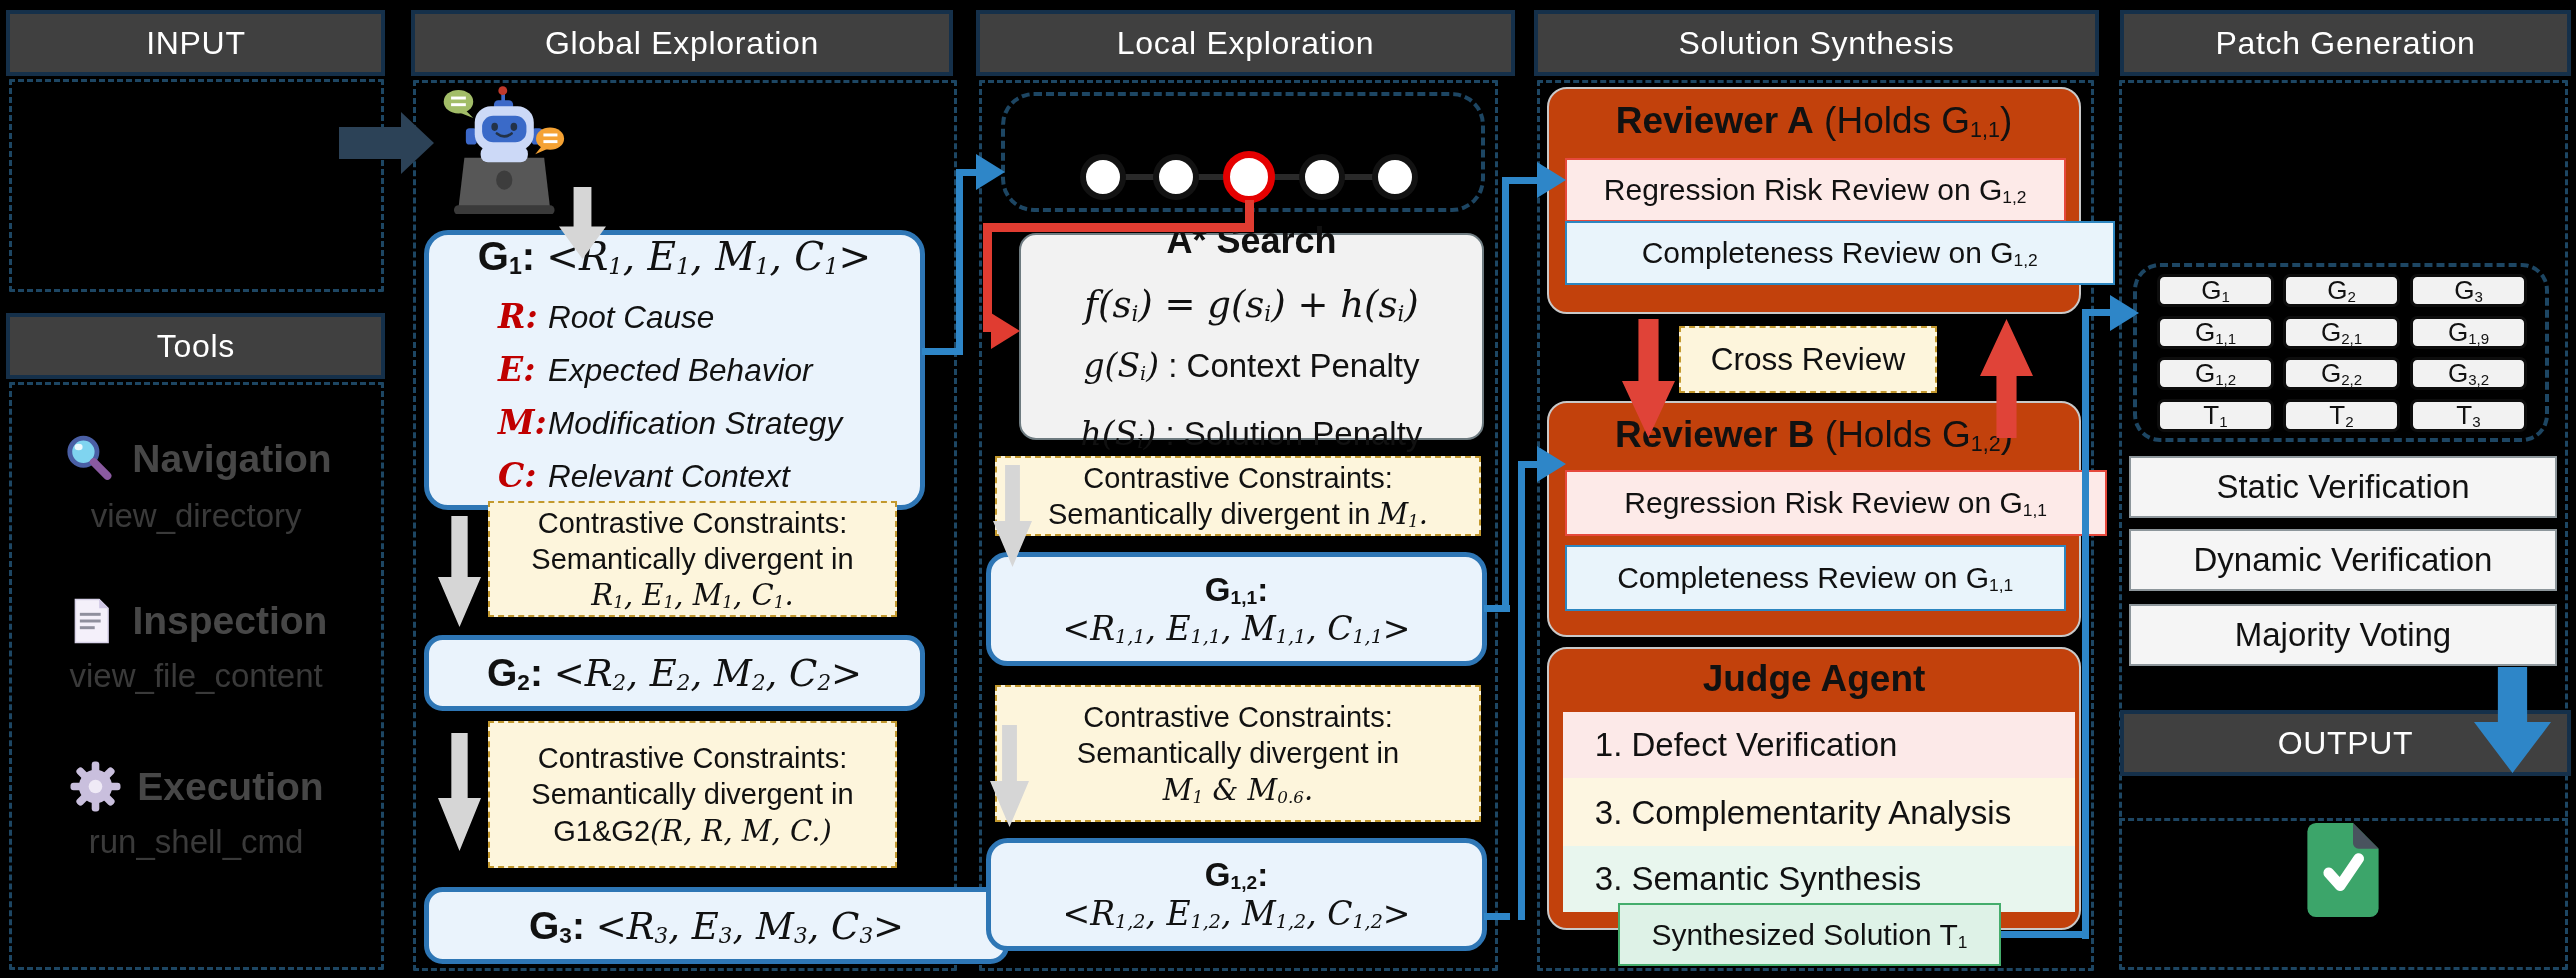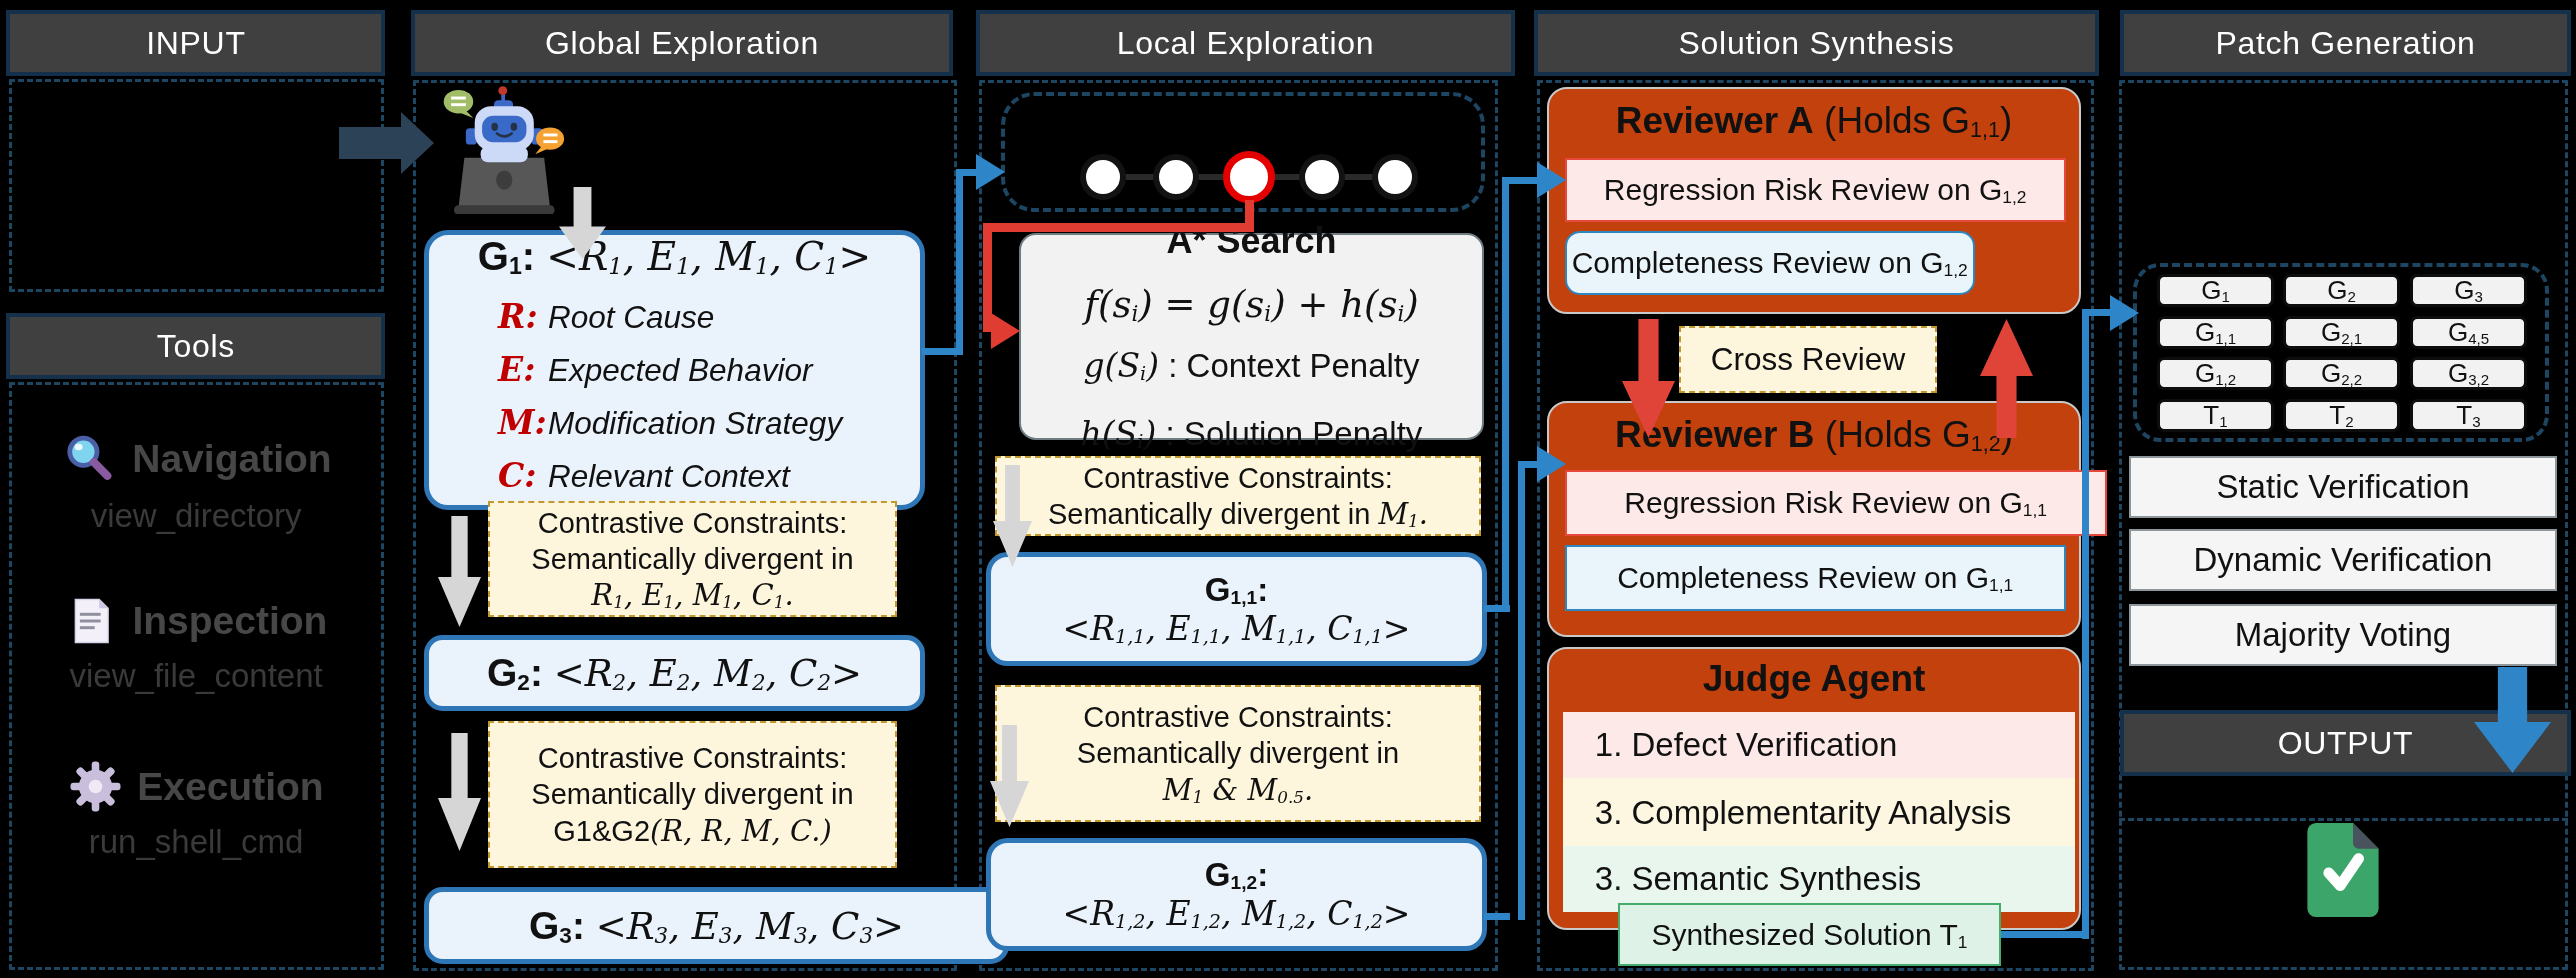--- a/index.html
+++ b/index.html
@@ -222,21 +222,21 @@
   <div class="garrow" style="left:993px;top:465px;width:39px;height:102px;"></div>
 
   <div class="bluebox" style="left:986px;top:552px;width:501px;height:114px;border-radius:21.5px;">
     <div style="font-size:33px;font-weight:600;">G<sub>1,1</sub>:</div>
     <div class="math" style="font-size:33px;">&lt;R<sub>1,1</sub>, E<sub>1,1</sub>, M<sub>1,1</sub>, C<sub>1,1</sub>&gt;</div>
   </div>
 
   <div class="cream" style="left:995px;top:685px;width:486px;height:137px;">
     <div>Contrastive Constraints:</div>
     <div>Semantically divergent  in</div>
-    <div class="math">M<sub>1</sub> &amp; M<sub>0.5</sub>.</div>
+    <div class="math">M<sub>1</sub> &amp; M<sub>0.6</sub>.</div>
   </div>
   <div class="garrow" style="left:990px;top:725px;width:39px;height:102px;"></div>
 
   <div class="bluebox" style="left:986px;top:838px;width:501px;height:113px;border-radius:21.5px;">
     <div style="font-size:33px;font-weight:600;">G<sub>1,2</sub>:</div>
     <div class="math" style="font-size:33px;">&lt;R<sub>1,2</sub>, E<sub>1,2</sub>, M<sub>1,2</sub>, C<sub>1,2</sub>&gt;</div>
   </div>
 
   <div class="seg" style="left:1484px;top:605px;width:26px;height:7.2px;"></div>
   <div class="seg" style="left:1502px;top:180px;width:7.2px;height:432px;"></div>
@@ -248,21 +248,21 @@
   <div class="seg" style="left:1518px;top:461px;width:21.5px;height:7.2px;"></div>
   <div class="head-r" style="left:1537px;top:446px;"></div>
 
   <div class="graycard" style="left:1547px;top:87px;width:534px;height:227px;">
     <div style="text-align:center;margin-top:11.4px;font-size:37px;">
       <span style="font-weight:bold;">Reviewer A</span><span> (Holds G<sub>1,1</sub>)</span>
     </div>
     <div class="pinkbox" style="left:15.7px;top:69px;width:501px;height:64px;">
         <span>Regression Risk Review on G<sub>1,2</sub></span>
       </div>
-    <div class="cyanbox" style="left:15.7px;top:142px;width:410px;height:64px;border-radius:15px;">
+    <div class="cyanbox" style="left:15.7px;top:132px;width:550px;height:64px;">
         <span>Completeness Review on G<sub>1,2</sub></span>
       </div>
   </div>
 
   <div class="bigarrow-down" style="left:1622px;top:319px;width:53px;height:119px;background:#e04338;"></div>
   <div class="cream" style="left:1679px;top:326px;width:258px;height:67px;font-size:31.5px;">
       <span>Cross Review</span>
     </div>
   <div class="bigarrow-up" style="left:1980px;top:319px;width:53px;height:119px;background:#e04338;"></div>
 
@@ -310,21 +310,21 @@
     <div class="pill" style="left:273px;top:7.2px;">
         <span>G<sub>3</sub></span>
       </div>
     <div class="pill" style="left:20px;top:49px;">
         <span>G<sub>1,1</sub></span>
       </div>
     <div class="pill" style="left:146px;top:49px;">
         <span>G<sub>2,1</sub></span>
       </div>
     <div class="pill" style="left:273px;top:49px;">
-        <span>G<sub>4,5</sub></span>
+        <span>G<sub>1,9</sub></span>
       </div>
     <div class="pill" style="left:20px;top:90px;">
         <span>G<sub>1,2</sub></span>
       </div>
     <div class="pill" style="left:146px;top:90px;">
         <span>G<sub>2,2</sub></span>
       </div>
     <div class="pill" style="left:273px;top:90px;">
         <span>G<sub>3,2</sub></span>
       </div>

